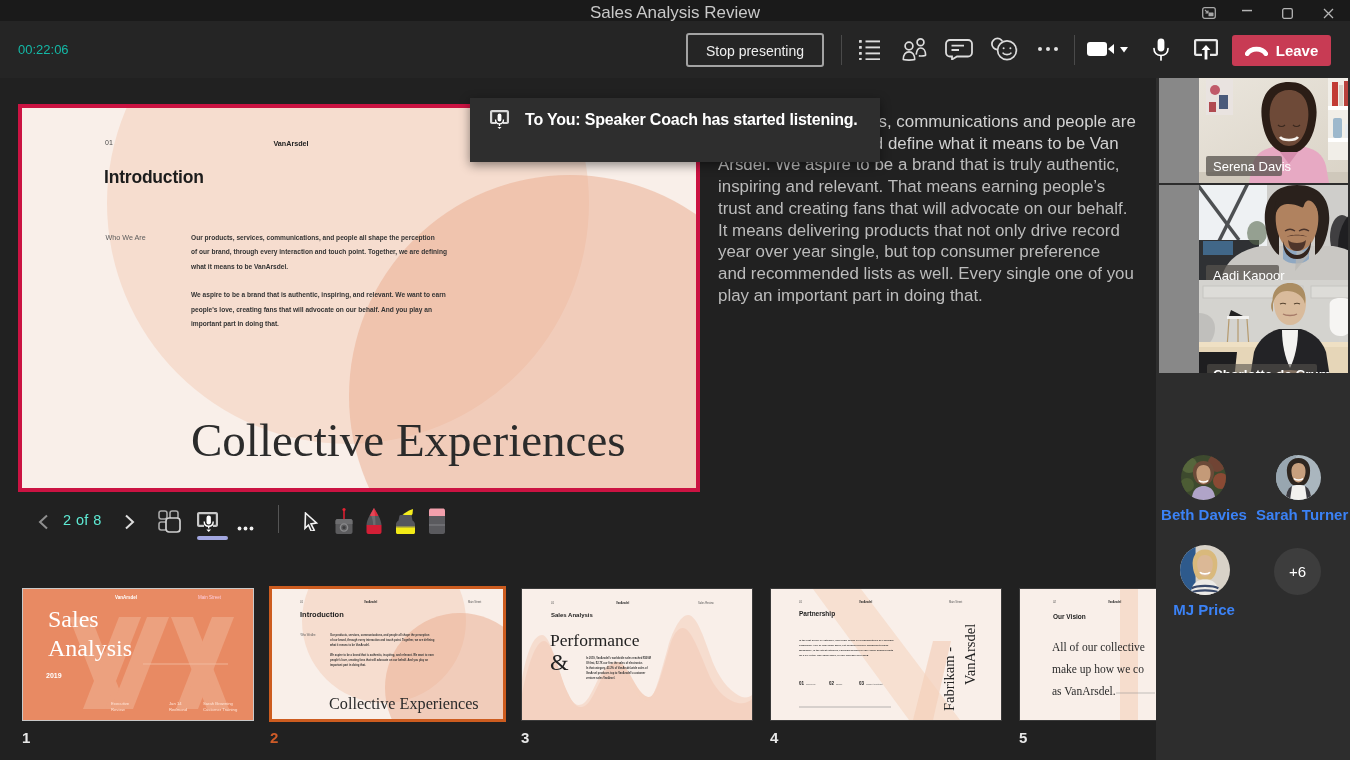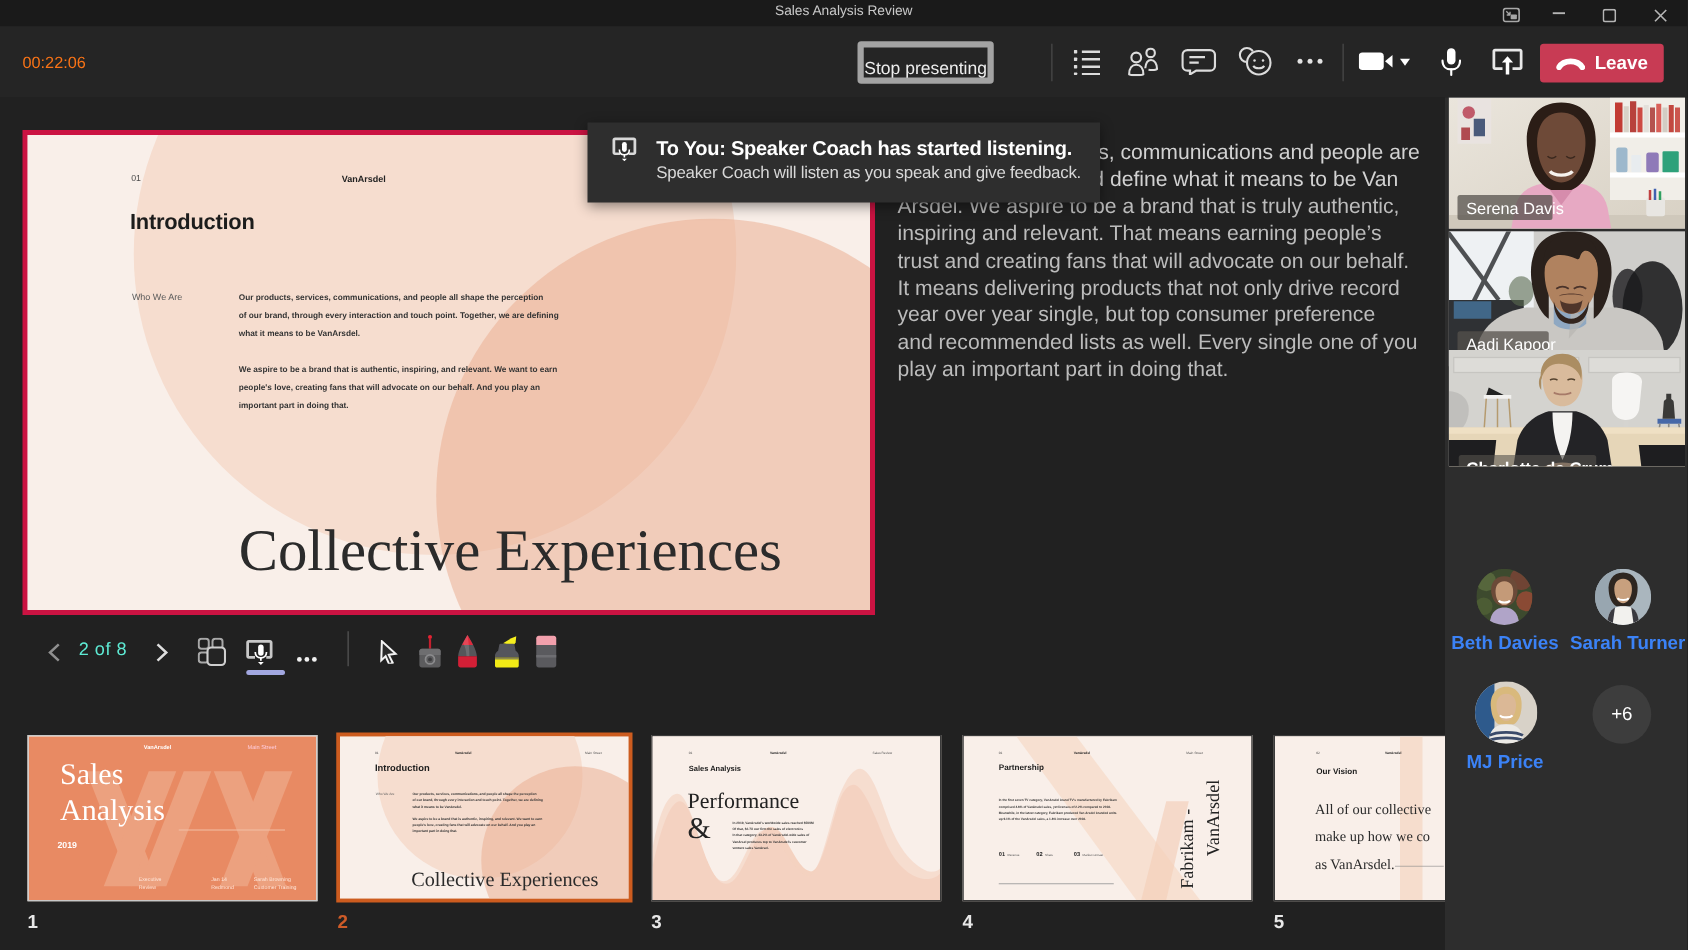--- a/index.html
+++ b/index.html
@@ -1,25 +1,25 @@
 <!DOCTYPE html>
 <html><head>
 <meta charset="utf-8">
 <style>
   * { margin:0; padding:0; box-sizing:border-box; }
   html,body { width:1350px; height:760px; overflow:hidden; background:#212121; font-family:"Liberation Sans", sans-serif; }
   #app { position:relative; width:1350px; height:760px; background:#212121; }
   
   #titlebar { position:absolute; left:0; top:0; width:1350px; height:21px; background:#1a1a1a; }
-  #titlebar .title { position:absolute; left:0; right:0; top:3px; text-align:center; color:#c9c9c9; font-size:11px; }
+  #titlebar .title { position:absolute; left:0; right:0; top:3px; text-align:center; color:#c9c9c9; font-size:17px; }
   .winbtn { position:absolute; top:0; height:21px; color:#bdbdbd; }
   
   #toolbar { position:absolute; left:0; top:21px; width:1350px; height:57px; background:#252525; }
-  #timer { position:absolute; left:18px; top:21px; color:#f97316; font-size:13px; }
-  #stopbtn { position:absolute; left:686px; top:12px; width:109px; height:34px; border:5px solid #a3a3a3; border-radius:3px; color:#eee; font-size:14px; text-align:center; line-height:32px; }
+  #timer { position:absolute; left:18px; top:21px; color:#14b8a6; font-size:13px; }
+  #stopbtn { position:absolute; left:686px; top:12px; width:138px; height:34px; border:2px solid #a3a3a3; border-radius:3px; color:#eee; font-size:14px; text-align:center; line-height:32px; }
   .vsep { position:absolute; top:14px; width:1px; height:30px; background:#4a4a4a; }
   .tico { position:absolute; top:8px; width:40px; height:40px; display:flex; align-items:center; justify-content:center; }
   #leavebtn { position:absolute; left:1232px; top:14px; width:99px; height:31px; background:#c83b54; border-radius:3px; color:#fff; font-size:15px; font-weight:700; display:flex; align-items:center; justify-content:center; gap:8px; }
   
   #stage { position:absolute; left:0; top:78px; width:1156px; height:682px; background:#212121; }
   
   #slide { position:absolute; left:18px; top:26px; width:682px; height:388px; background:#cb1342; }
   #slideinner { position:absolute; left:4px; top:4px; width:674px; height:380px; background:#f9efe9; overflow:hidden; box-shadow:inset 0 0 0 2px rgba(255,255,255,0.85); }
   
   #notes { position:absolute; left:718px; top:33px; width:440px; color:#bcbcbc; font-size:16.9px; line-height:21.7px; }
@@ -33,21 +33,21 @@
   #controls { position:absolute; left:0; top:426px; width:700px; height:42px; color:#cfcfcf; }
   .chev { position:absolute; top:8px; font-size:17px; color:#8f8f8f; }
   #pagenum { position:absolute; left:63px; top:8px; font-size:14.5px; color:#5eead4; letter-spacing:0.4px; }
   .cico { position:absolute; top:4px; }
   #coachline { position:absolute; left:197px; top:32px; width:31px; height:3.5px; background:#a2a7e0; border-radius:2px; }
   
   .thumb { position:absolute; top:510px; width:232px; height:133px; background:#f7ece4; overflow:hidden; }
   .thumbnum { position:absolute; top:651px; font-size:15px; font-weight:700; color:#e8e8e8; }
   
   #sidebar { position:absolute; left:1156px; top:78px; width:194px; height:682px; background:#2d2d2d; }
-  .vtile { position:absolute; left:3px; width:189px; overflow:hidden; background:#888; }
+  .vtile { position:absolute; left:3px; width:189px; overflow:hidden; background:#888;padding-left:40px; }
   .av { position:absolute; border-radius:50%; overflow:hidden; }
   .avname { position:absolute; color:#3b82f6; font-size:15px; font-weight:700; text-align:center; white-space:nowrap; }
 </style>
 </head>
 <body>
 <div id="app">
 
   <div id="titlebar">
     <div class="title">Sales Analysis Review</div>
     <div id="wb-pip" class="winbtn" style="left:1202px; top:5px;">
@@ -196,21 +196,20 @@
       <div id="toastico" style="position:absolute; left:19px; top:11px;">
         <svg width="21" height="20" viewBox="0 0 21 20">
           <path d="M3,1 L18,1 C19.1,1 20,1.9 20,3 L20,13 C20,14.1 19.1,15 18,15 L14,15 L14,13 L17.8,13 L17.8,3.2 L3.2,3.2 L3.2,13 L7,13 L7,15 L3,15 C1.9,15 1,14.1 1,13 L1,3 C1,1.9 1.9,1 3,1 Z" fill="#d8d8d8"></path>
           <rect x="8.6" y="4.5" width="3.8" height="8" rx="1.9" fill="#fff"></rect>
           <path d="M6.5,10.5 C6.5,13.3 8.3,14.8 10.5,14.8 C12.7,14.8 14.5,13.3 14.5,10.5" stroke="#fff" stroke-width="1.3" fill="none"></path>
           <path d="M10.5,14.8 L10.5,17" stroke="#fff" stroke-width="1.3"></path>
           <path d="M8.5,18 L10.5,20 L12.5,18 Z" fill="#fff"></path>
         </svg>
       </div>
       <div class="t1">To You: Speaker Coach has started listening.</div>
-      <div class="t2">Speaker Coach will listen as you speak and give feedback.</div>
     </div>
 
     <div id="controls">
       <div class="chev" style="left:38px; top:10px;"><svg width="11" height="16" viewBox="0 0 11 16">
             <path d="M9,1.5 L2,8 L9,14.5" stroke="#8f8f8f" stroke-width="2" fill="none"></path>
           </svg></div>
       <div id="pagenum">2 of 8</div>
       <div class="chev" style="left:124px; top:10px;"><svg width="11" height="16" viewBox="0 0 11 16">
             <path d="M2,1.5 L9,8 L2,14.5" stroke="#dedede" stroke-width="2" fill="none"></path>
           </svg></div>

